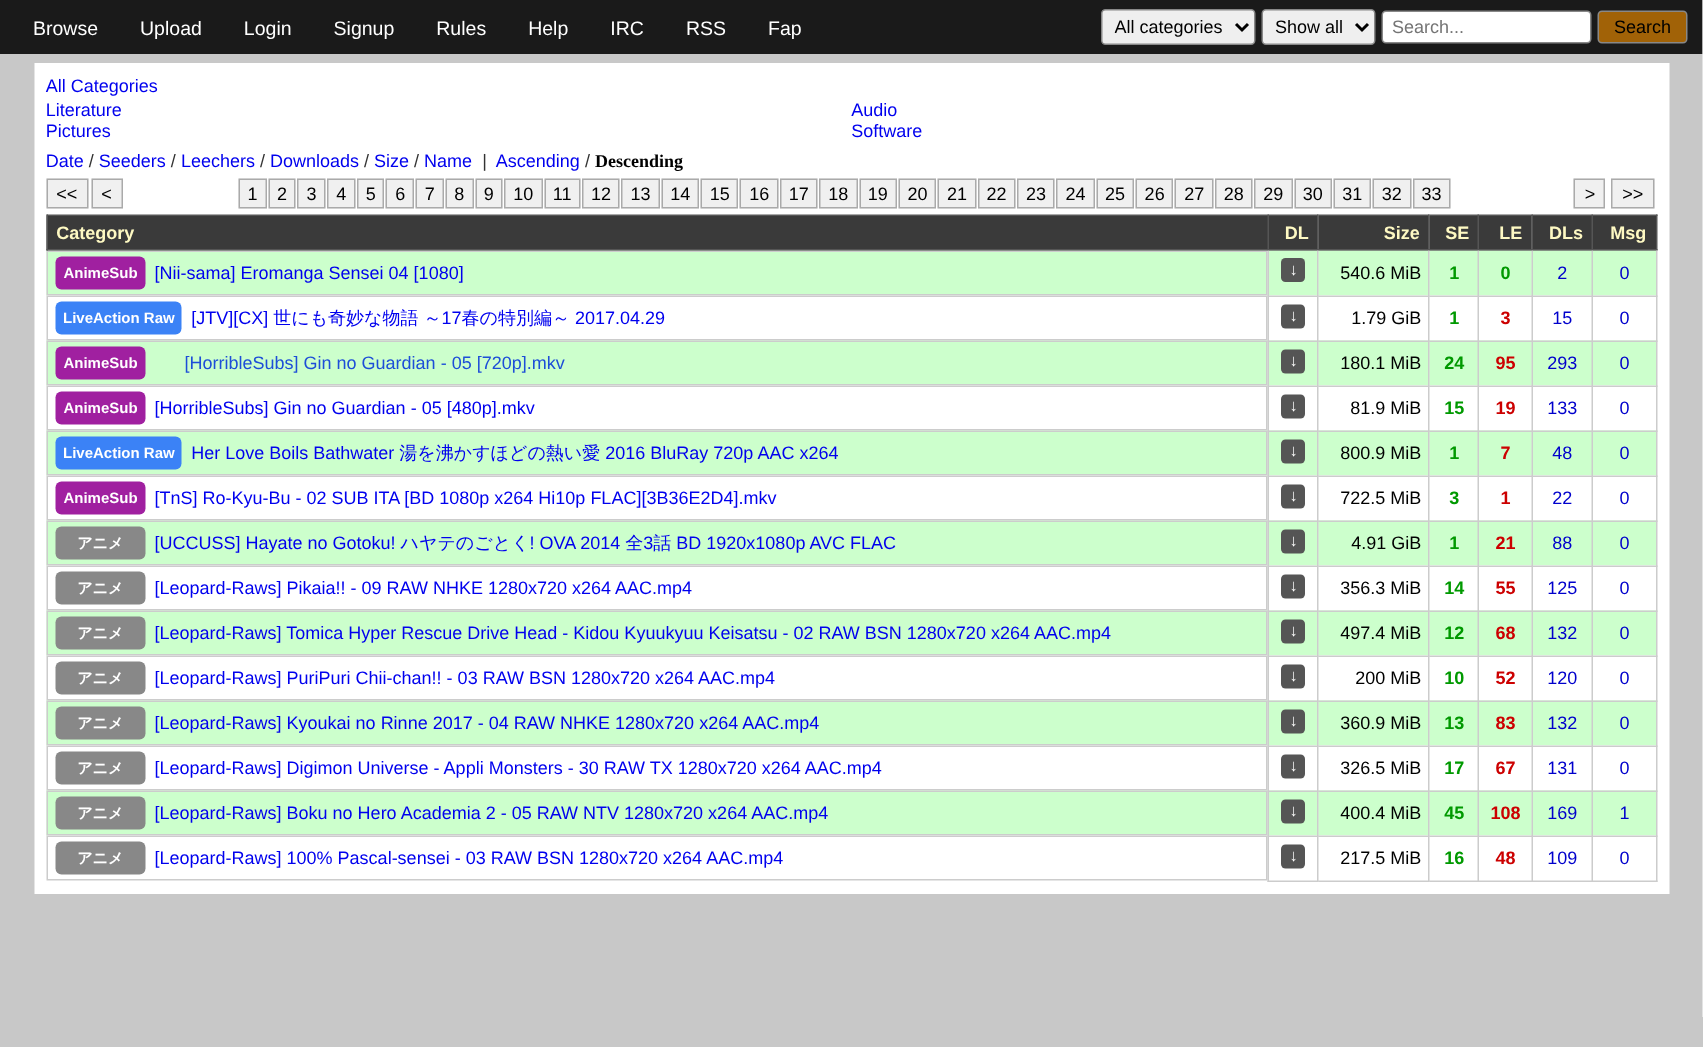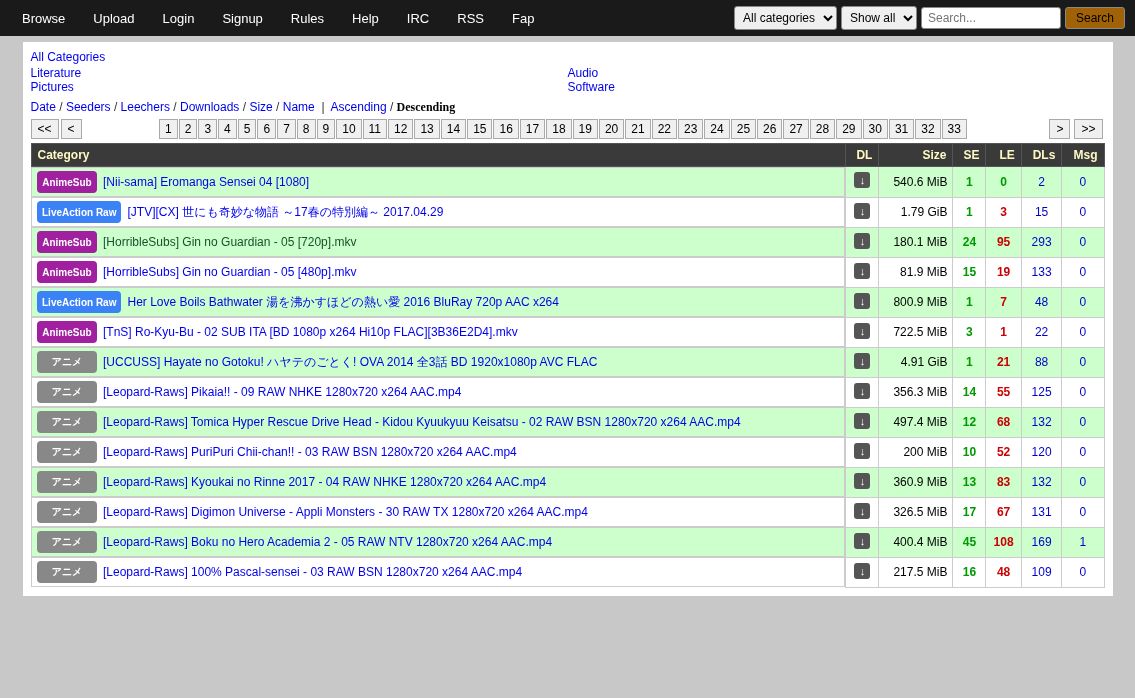--- a/index.html
+++ b/index.html
@@ -331,21 +331,21 @@
           <td class="center"><span class="dl-icon"></span></td>
           <td class="right">1.79 GiB</td>
           <td class="center"><span class="se-count">1</span></td>
           <td class="center"><span class="le-count">3</span></td>
           <td class="center"><span class="dl-count">15</span></td>
           <td class="center"><span class="msg-count">0</span></td>
         </tr>
         <tr class="row-green">
           <td style="display: flex; align-items: center; gap: 6px; border: 1px solid rgb(204, 204, 204);">
             <span class="cat-badge badge-animesub">AnimeSub</span>
-            <a href="#" class="torrent-name" style="color: #14532d; text-decoration: none;">[HorribleSubs] Gin no Guardian - 05 [720p].mkv</a>
+            <a href="#" class="torrent-name" style="color: #1d4ed8; text-decoration: none; margin-left: 20px;">[HorribleSubs] Gin no Guardian - 05 [720p].mkv</a>
           </td>
           <td class="center"><span class="dl-icon"></span></td>
           <td class="right">180.1 MiB</td>
           <td class="center"><span class="se-count">24</span></td>
           <td class="center"><span class="le-count">95</span></td>
           <td class="center"><span class="dl-count">293</span></td>
           <td class="center"><span class="msg-count">0</span></td>
         </tr>
         <tr class="row-white">
           <td style="display: flex; align-items: center; gap: 6px; border: 1px solid rgb(204, 204, 204);">

